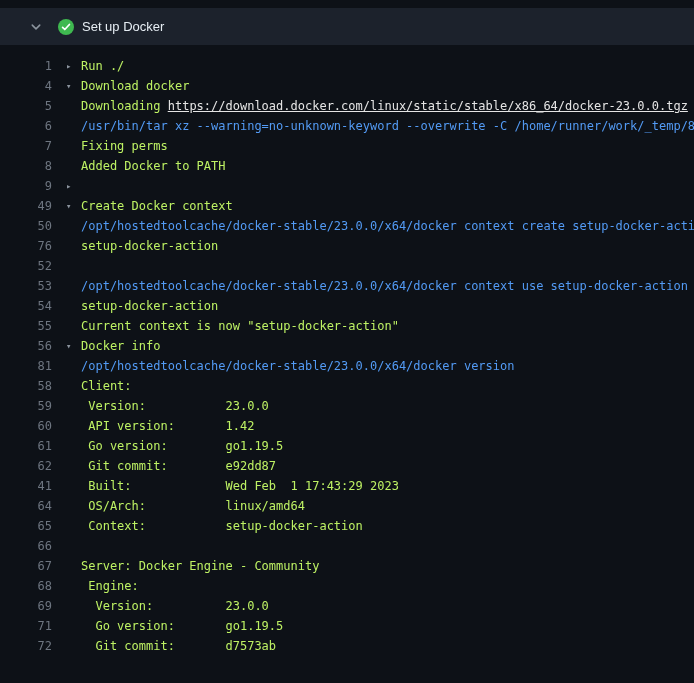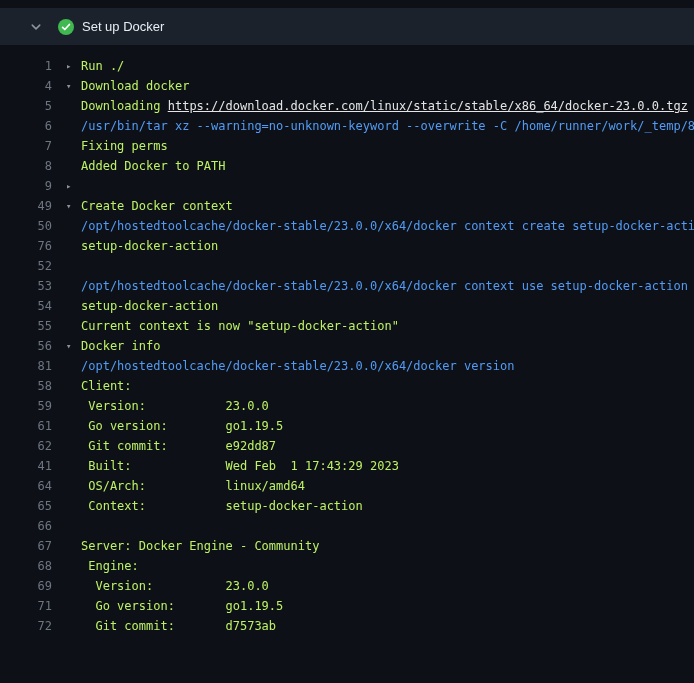--- a/index.html
+++ b/index.html
@@ -209,20 +209,25 @@
     <span class="tg"></span>
     <span class="tx">Client:</span>
   </div>
 
   <div class="row">
     <span class="ln">59</span>
     <span class="tg"></span>
     <span class="tx"> Version:           23.0.0</span>
   </div>
 
+  <div class="row">
+    <span class="ln">60</span>
+    <span class="tg"></span>
+    <span class="tx"> API version:       1.42</span>
+  </div>
 
   <div class="row">
     <span class="ln">61</span>
     <span class="tg"></span>
     <span class="tx"> Go version:        go1.19.5</span>
   </div>
 
   <div class="row">
     <span class="ln">62</span>
     <span class="tg"></span>

